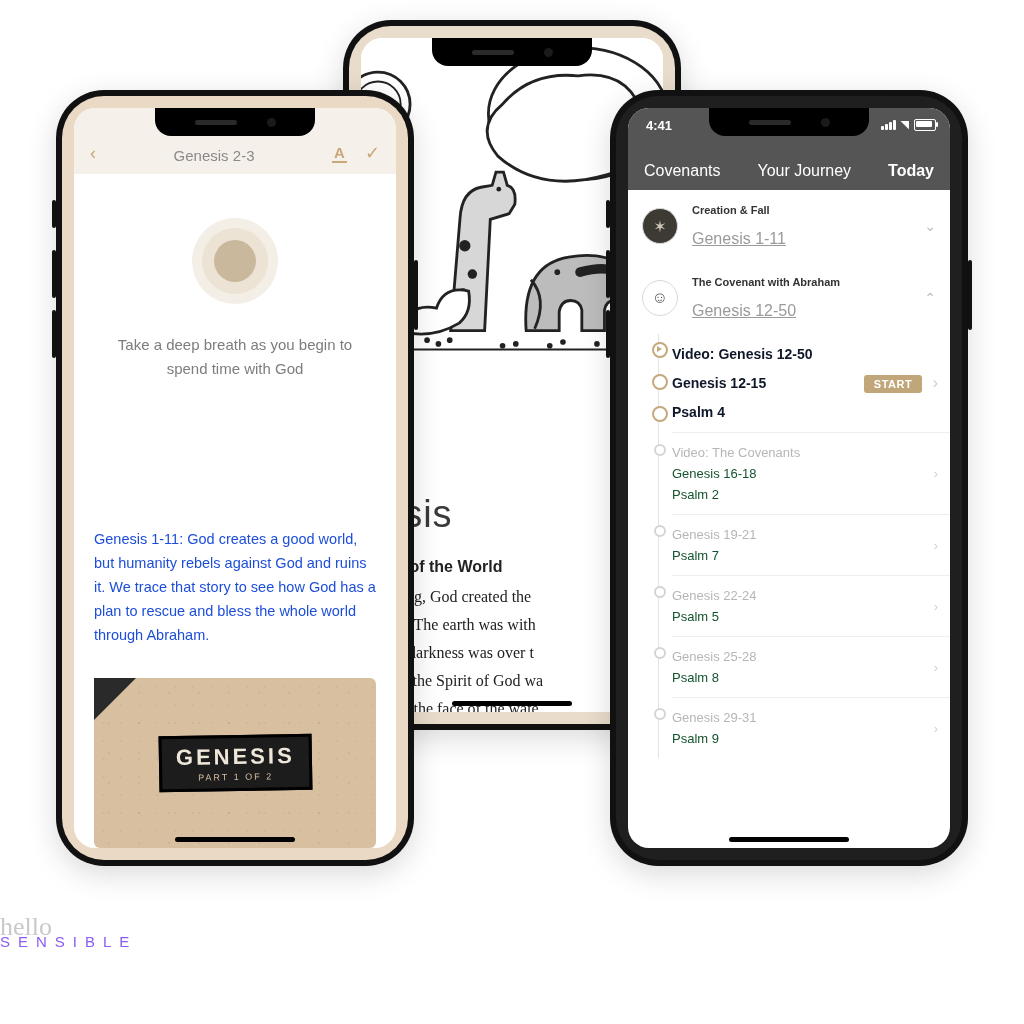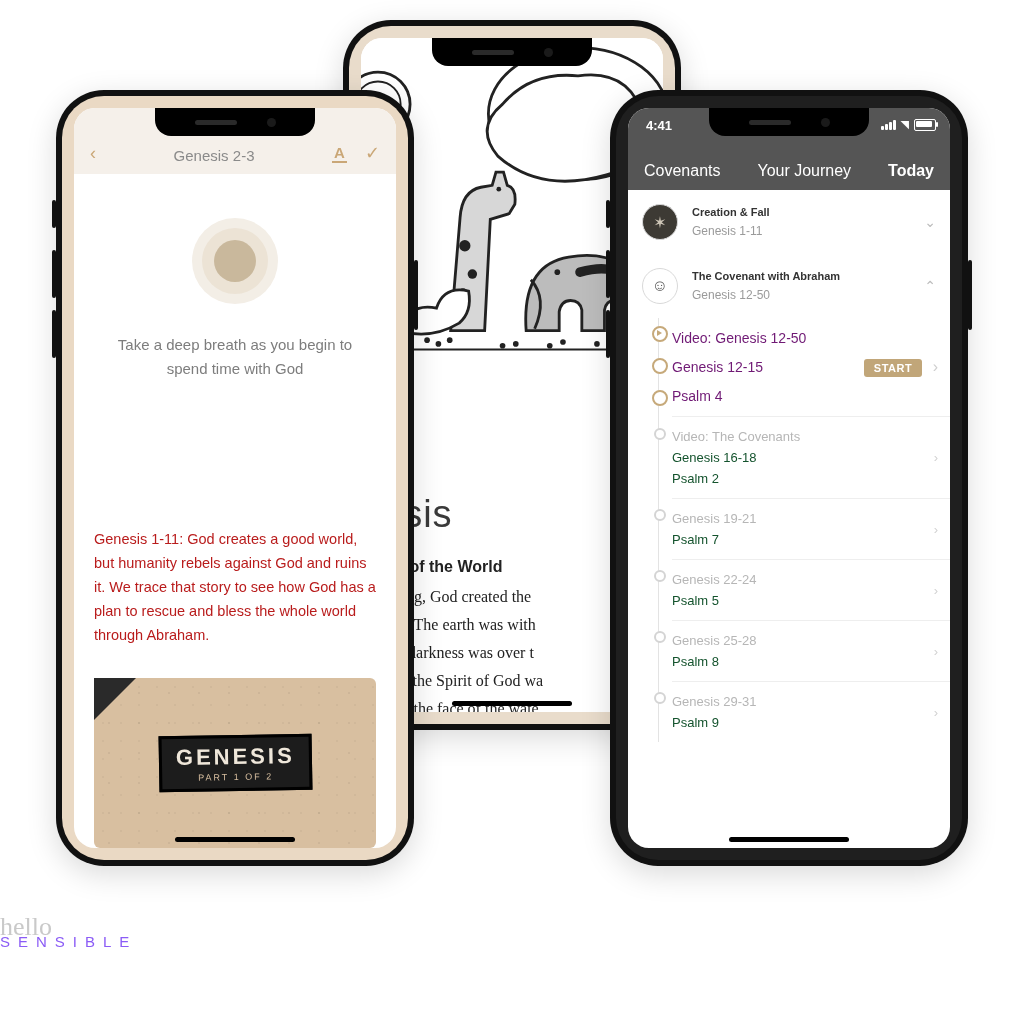--- a/index.html
+++ b/index.html
@@ -40,21 +40,21 @@
   .l-title{font-size:15px;color:#8a8a8a;}
   .l-right{display:flex;align-items:center;gap:18px;}
   .l-font{color:#caa777;font-weight:600;border-bottom:2px solid #caa777;padding:0 2px;font-size:15px;}
   .l-check{color:#caa777;font-size:18px;}
   .breath-wrap{position:absolute;top:110px;left:0;right:0;text-align:center;}
   .breath{display:inline-block;position:relative;width:86px;height:86px;}
   .breath .r1{position:absolute;inset:0;border-radius:50%;background:#f3eee6;}
   .breath .r2{position:absolute;inset:10px;border-radius:50%;background:#ece3d5;}
   .breath .r3{position:absolute;inset:22px;border-radius:50%;background:#c9b89c;}
   .breath-txt{position:absolute;top:225px;left:30px;right:30px;text-align:center;color:#7d7d7d;font-size:15px;line-height:1.6;}
-  .summary{position:absolute;top:420px;left:20px;right:20px;color:#b91c1c;font-size:14.5px;line-height:1.65;}
+  .summary{position:absolute;top:420px;left:20px;right:20px;color:#1d4ed8;font-size:14.5px;line-height:1.65;}
   .vid-card{position:absolute;top:570px;left:20px;right:20px;height:170px;border-radius:6px;background:#d8bfa0;background-image:radial-gradient(rgba(0,0,0,.05) 1px,transparent 1px),radial-gradient(rgba(0,0,0,.04) 1px,transparent 1px);background-size:30px 30px,18px 18px;display:flex;align-items:center;justify-content:center;}
   .vid-badge{background:#1c1c1c;color:#efe7da;padding:6px 14px;border:3px solid #000;position:relative;text-align:center;transform:rotate(-1deg);}
   .vid-badge .t{font-weight:900;letter-spacing:3px;font-size:22px;}
   .vid-badge .s{font-size:9px;letter-spacing:2px;color:#d8bfa0;margin-top:2px;}
   .corner-tag{position:absolute;top:0;left:0;width:0;height:0;border-top:42px solid #2a2a2a;border-right:42px solid transparent;}
 
   
   .p-right{left:610px;top:90px;width:358px;height:776px;background:#111;}
   .p-right .body{background:#1f1f1f;}
   .p-right .screen{background:#fff;}
@@ -71,31 +71,31 @@
   .r-nav{position:absolute;bottom:10px;left:0;right:0;display:flex;justify-content:space-between;padding:0 16px;font-size:16px;}
   .r-nav .mid{font-weight:400;}
   .r-nav .today{font-weight:700;}
 
   .r-list{position:absolute;top:82px;left:0;right:0;bottom:0;overflow:hidden;}
   .sec{display:flex;align-items:center;padding:14px 14px;}
   .sec .ico{width:34px;height:34px;border-radius:50%;border:1px solid #d9d9d9;margin-right:14px;flex:none;display:flex;align-items:center;justify-content:center;font-size:16px;color:#555;background:#fff;}
   .sec .ico.dark{background:#3d3a34;color:#cfc7b8;}
   .sec .txt{flex:1;}
   .sec .t{font-size:11px;font-weight:700;color:#333;}
-  .sec .s{font-size:12px;color:#9a9a9a;margin-top:6px;}
+  .sec .s{font-size:16px;color:#9a9a9a;margin-top:14px;text-decoration:underline;}
   .sec .chev{color:#bdbdbd;font-size:14px;}
 
   .track{position:relative;padding-left:44px;}
   .track::before{content:"";position:absolute;left:30px;top:0;bottom:0;width:1px;background:#e3e3e3;}
   .node{position:absolute;left:24px;width:12px;height:12px;border:2px solid #c6a97a;background:#fff;border-radius:50%;}
   .node.play::after{content:"";position:absolute;left:3px;top:2px;border-left:5px solid #c6a97a;border-top:3px solid transparent;border-bottom:3px solid transparent;}
   .node.gray{border-color:#d4d4d4;width:8px;height:8px;left:26px;}
   .cur{padding:6px 12px 6px 0;}
   .cur .row{display:flex;align-items:center;justify-content:space-between;padding:6px 0;}
-  .cur .lbl{font-size:14px;font-weight:400;color:#701a75;}
+  .cur .lbl{font-size:14px;font-weight:700;color:#0f172a;}
   .start{background:#c1a679;color:#fff;font-size:11px;font-weight:700;padding:3px 10px;border-radius:3px;letter-spacing:.5px;}
   .grp{border-top:1px solid #eee;padding:12px 12px 12px 0;display:flex;align-items:center;justify-content:space-between;}
   .grp .lines .a{font-size:13px;color:#b6b6b6;}
   .grp .lines .b{font-size:13px;color:#14532d;margin-top:6px;}
   .grp .chev{color:#d2d2d2;font-size:13px;}
 
   
   .brand{position:absolute;left:0;right:0;top:920px;text-align:left;}
   .brand .script{font-family:"Brush Script MT","Segoe Script",cursive;color:#c9c9c9;font-size:26px;line-height:.5;}
   .brand .word{font-family:Helvetica,Arial,sans-serif;letter-spacing:8px;font-size:15px;color:#8b5cf6;text-transform:uppercase;}

